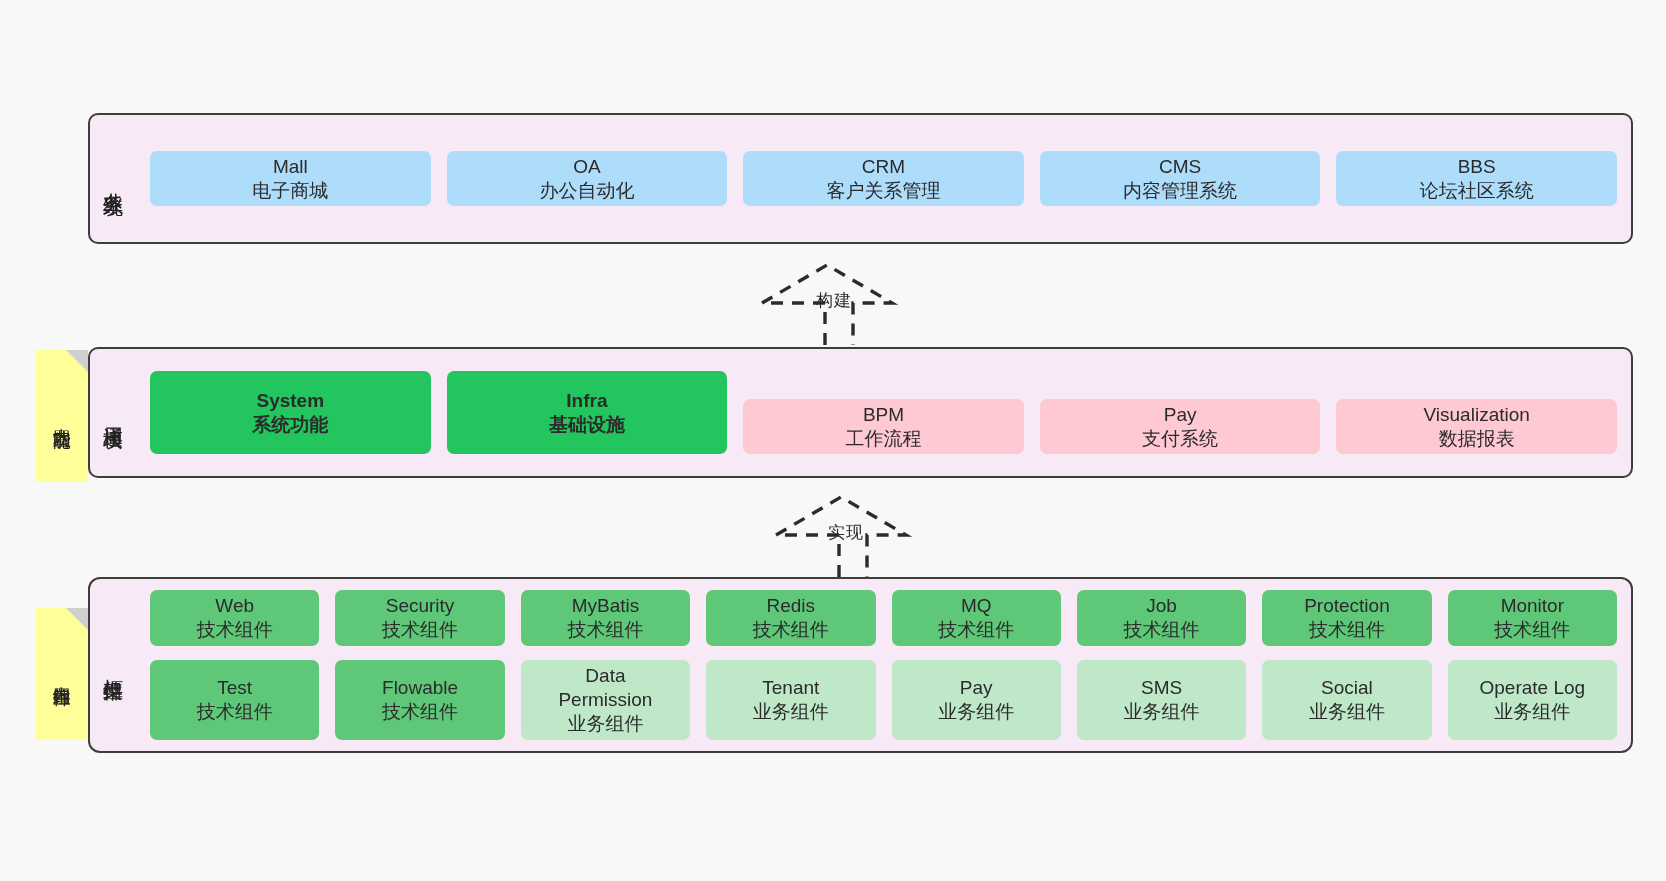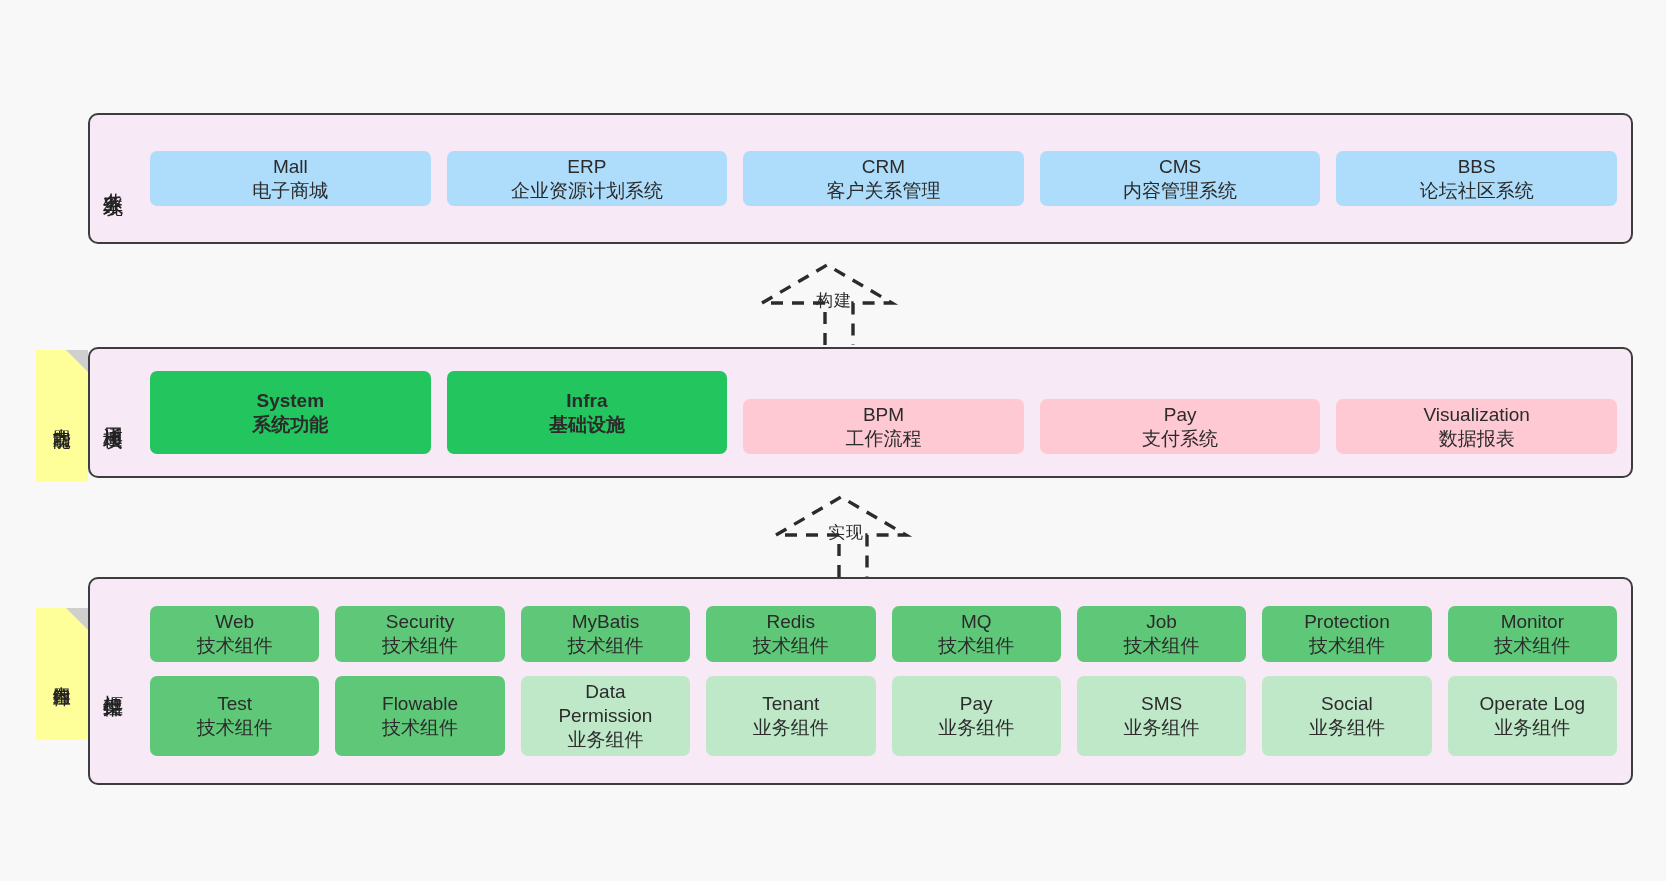--- a/index.html
+++ b/index.html
@@ -115,22 +115,22 @@
 
   <div class="layer" style="left:88px; top:113px; width:1545px; height:131px;">
     <div class="layer-title">业务系统</div>
     <div class="layer-body">
       <div class="row">
         <div class="cell c-blue">
           <span class="l1">Mall</span>
           <span class="l2">电子商城</span>
         </div>
         <div class="cell c-blue">
-          <span class="l1">ERP</span>
-          <span class="l2">企业资源计划系统</span>
+          <span class="l1">OA</span>
+          <span class="l2">办公自动化</span>
         </div>
         <div class="cell c-blue">
           <span class="l1">CRM</span>
           <span class="l2">客户关系管理</span>
         </div>
         <div class="cell c-blue">
           <span class="l1">CMS</span>
           <span class="l2">内容管理系统</span>
         </div>
         <div class="cell c-blue">
@@ -186,21 +186,21 @@
       <path d="M 67 86 L 67 44 L 4 44 L 69 6 L 134 44 L 95 44 L 95 86" fill="none" stroke="#2b2b2b" stroke-width="3.4" stroke-dasharray="12,9" stroke-linecap="butt"></path>
     </svg>
     <span class="arrow-label" style="left:56px; top:30px;">实现</span>
   </div>
 
   <div class="note" style="left:36px; top:608px; width:52px; height:132px;">
     <span class="fold"></span>
     <span class="note-text">内置组件</span>
   </div>
 
-  <div class="layer" style="left:88px; top:577px; width:1545px; height:208px;">
+  <div class="layer" style="left:88px; top:577px; width:1545px; height:176px;border-radius:12px;">
     <div class="layer-title">框架组件</div>
     <div class="layer-body">
 
       <div class="row">
         <div class="cell c-green">
           <span class="l1">Web</span>
           <span class="l2">技术组件</span>
         </div>
         <div class="cell c-green">
           <span class="l1">Security</span>

